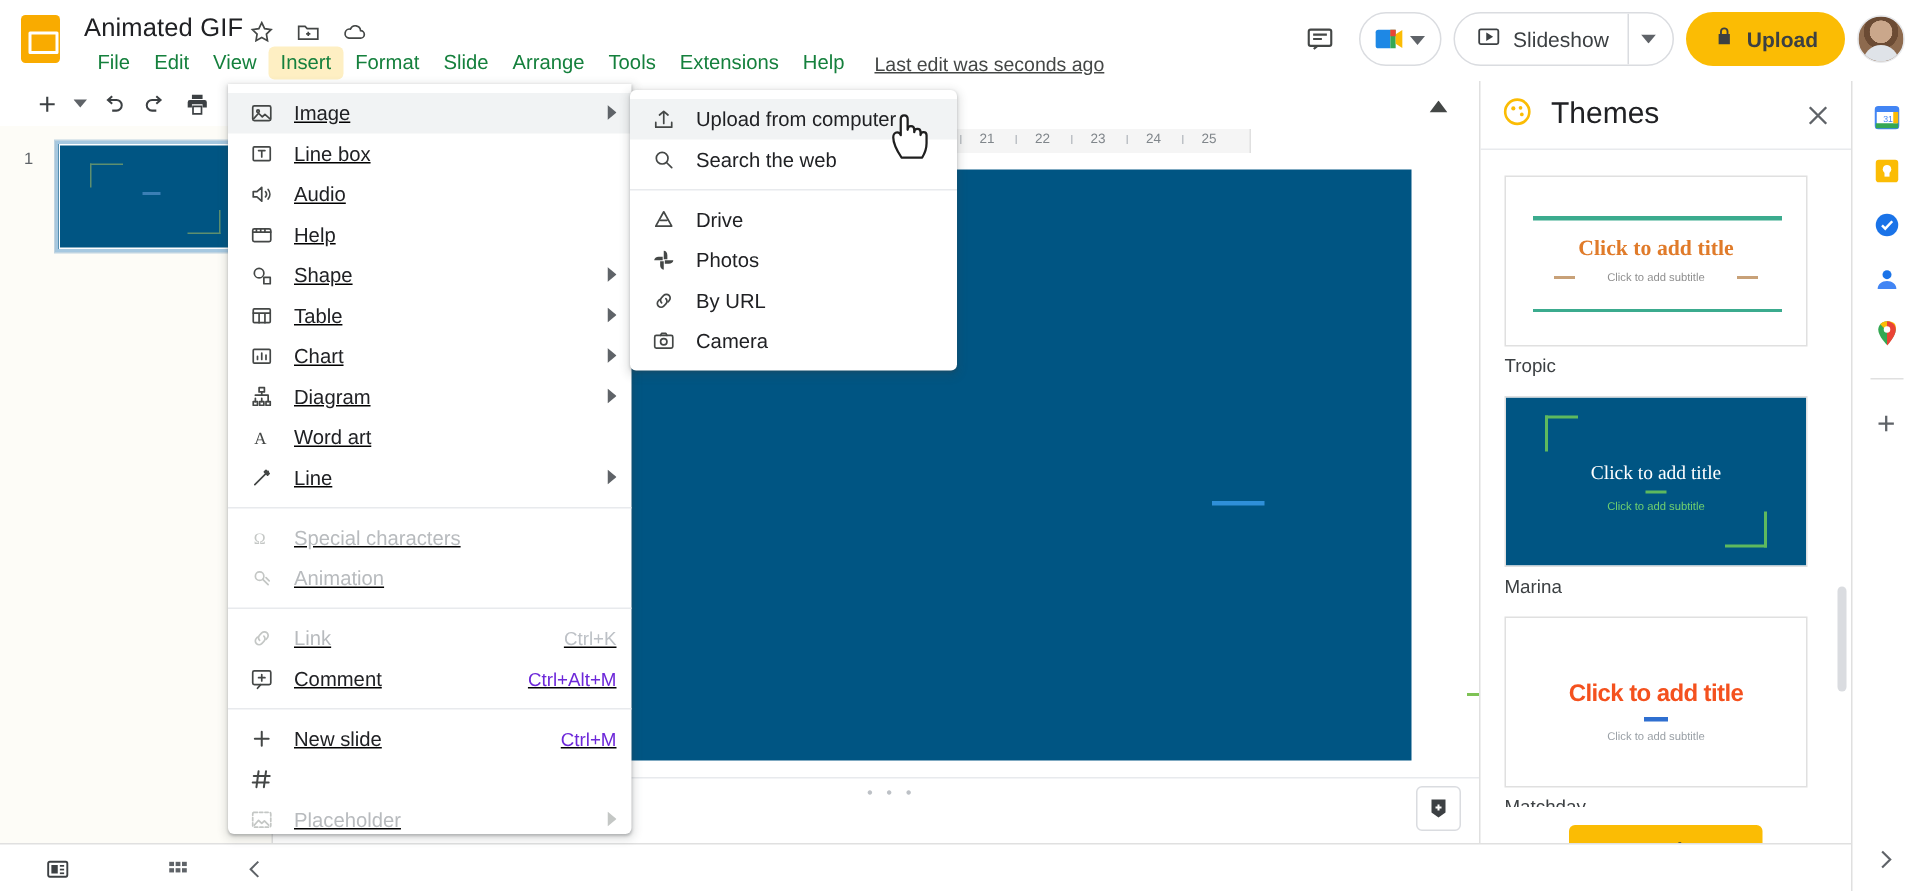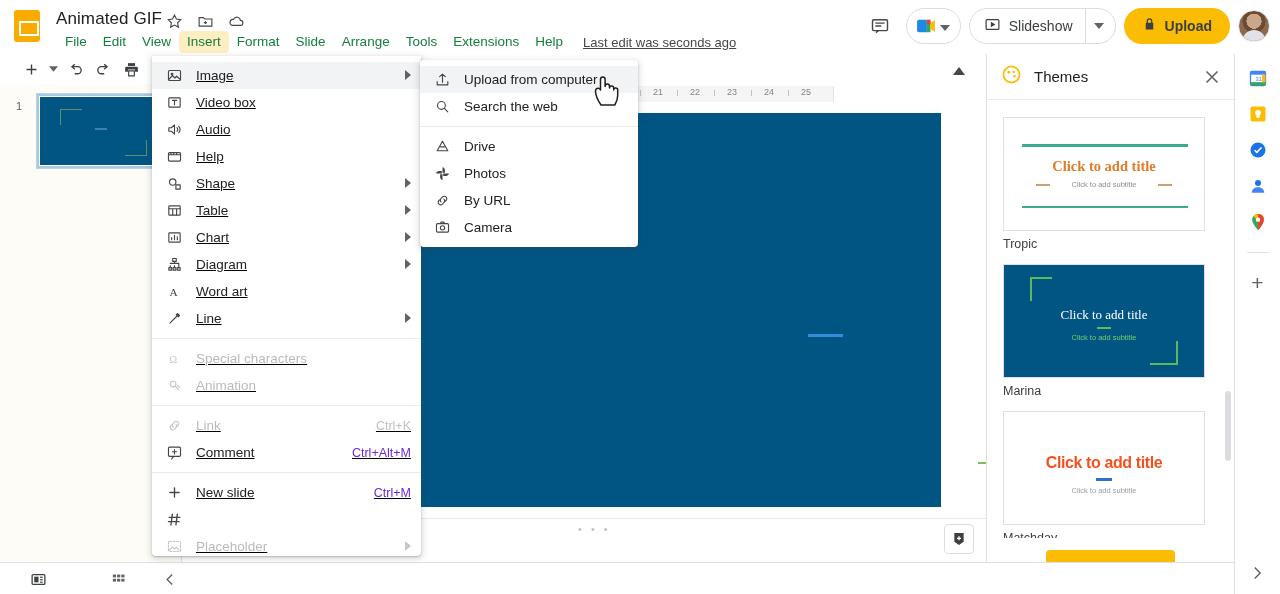--- a/index.html
+++ b/index.html
@@ -162,21 +162,21 @@
 
   
   .themes-panel {
     position: absolute; right: 46px; top: 54px; width: 248px; bottom: 0;
     background: #fff; border-left: 1px solid #e0e0e0;
   }
   .themes-header {
     position: relative; height: 46px; display: flex; align-items: center;
     padding: 0 10px 0 14px; border-bottom: 1px solid #e8eaed;
   }
-  .themes-title { font-size: 15px; color: #202124; margin-left: 12px; }
+  .themes-title { font-size: 20px; color: #202124; margin-left: 12px; }
   .themes-close {
     position: absolute; right: 12px; top: 13px; width: 20px; height: 20px;
     cursor: pointer; color: #5f6368;
   }
   .themes-list {
     position: absolute; left: 0; top: 47px; right: 0; bottom: 56px;
     padding: 16px 16px 0 16px; overflow: hidden;
   }
   .theme-card { margin-bottom: 13px; }
   .theme-preview {
@@ -637,21 +637,21 @@
               <path d="M0 0l6 5-6 5z"></path>
             </svg></span>
         </div>
         <div class="mi">
           <span class="mi-ico">
             <svg viewBox="0 0 24 24" width="17" height="17" fill="none" stroke="#444746" stroke-width="1.6" stroke-linecap="round" stroke-linejoin="round">
               <rect x="4" y="5.5" width="16" height="13" rx="1"></rect>
               <path d="M9 9h6M12 9v6"></path>
             </svg>
           </span>
-          <span class="mi-label">Video box</span>
+          <span class="mi-label">Line box</span>
         </div>
         <div class="mi">
           <span class="mi-ico">
             <svg viewBox="0 0 24 24" width="17" height="17" fill="none" stroke="#444746" stroke-width="1.6" stroke-linecap="round" stroke-linejoin="round">
               <path d="M4 9.5h3.5L12 5.5v13L7.5 14.5H4z"></path>
               <path d="M15.5 9.5a3.5 3.5 0 010 5M18 7.5a7 7 0 010 9"></path>
             </svg>
           </span>
           <span class="mi-label">Audio</span>
         </div>

